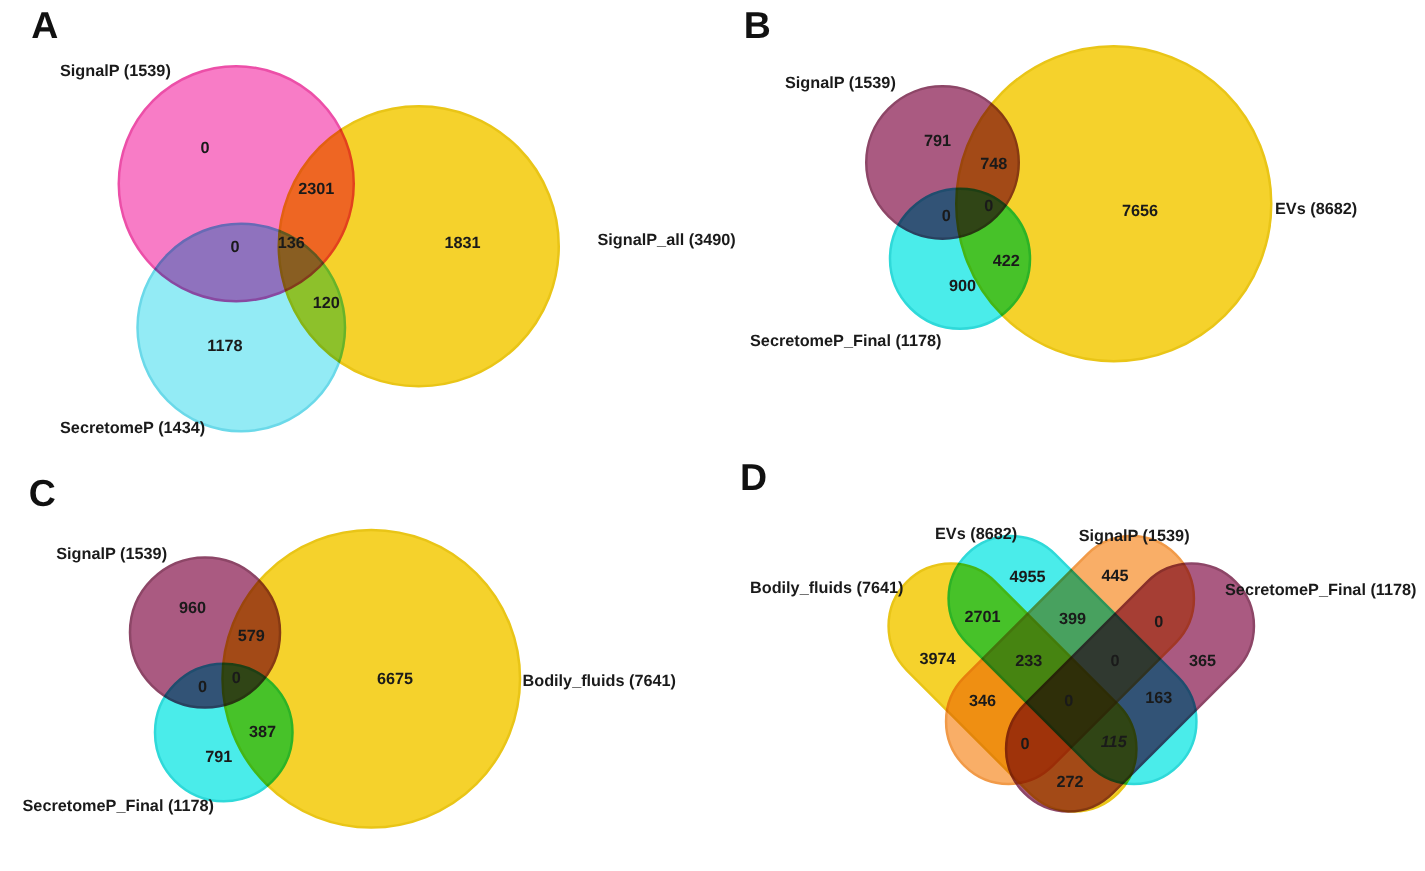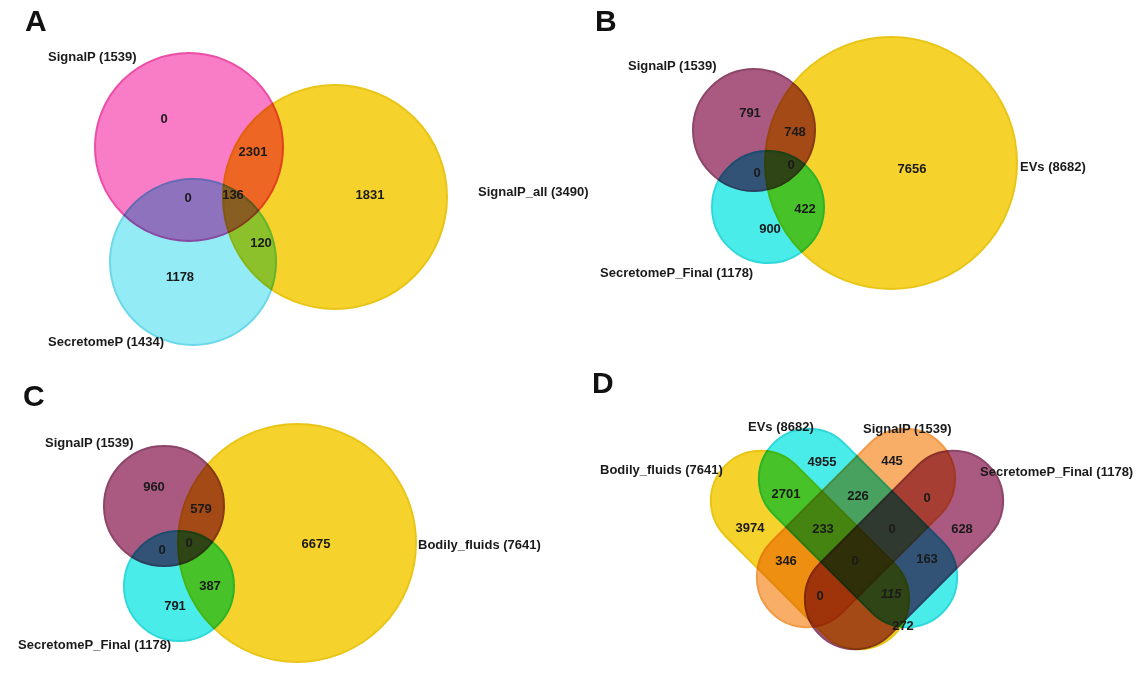--- a/index.html
+++ b/index.html
@@ -79,26 +79,26 @@
       <div class="region-count" style="left: 316px; top: 543px;">6675</div>
       <div class="region-count" style="left: 210px; top: 585px;">387</div>
       <div class="region-count" style="left: 175px; top: 605px;">791</div>
       <div class="set-label" style="left: 600px; top: 463px;">Bodily_fluids (7641)</div>
       <div class="set-label" style="left: 748px; top: 420px;">EVs (8682)</div>
       <div class="set-label" style="left: 863px; top: 422px;">SignalP (1539)</div>
       <div class="set-label" style="left: 980px; top: 465px;">SecretomeP_Final (1178)</div>
       <div class="region-count" style="left: 822px; top: 461px;">4955</div>
       <div class="region-count" style="left: 892px; top: 460px;">445</div>
       <div class="region-count" style="left: 786px; top: 493px;">2701</div>
-      <div class="region-count" style="left: 858px; top: 495px;">226</div>
+      <div class="region-count" style="left: 858px; top: 495px;">399</div>
       <div class="region-count" style="left: 927px; top: 497px;">0</div>
       <div class="region-count" style="left: 750px; top: 527px;">3974</div>
       <div class="region-count" style="left: 823px; top: 528px;">233</div>
       <div class="region-count" style="left: 892px; top: 528px;">0</div>
-      <div class="region-count" style="left: 962px; top: 528px;">628</div>
+      <div class="region-count" style="left: 962px; top: 528px;">365</div>
       <div class="region-count" style="left: 786px; top: 560px;">346</div>
       <div class="region-count" style="left: 855px; top: 560px;">0</div>
       <div class="region-count" style="left: 927px; top: 558px;">163</div>
       <div class="region-count" style="left: 820px; top: 595px;">0</div>
       <div class="region-count" style="left: 891px; top: 593px; font-style: italic;">115</div>
-      <div class="region-count" style="left: 856px; top: 625px; margin-left: 47px;">272</div>
+      <div class="region-count" style="left: 856px; top: 625px;">272</div>
     </div>
 </div>
 
 </body></html>

